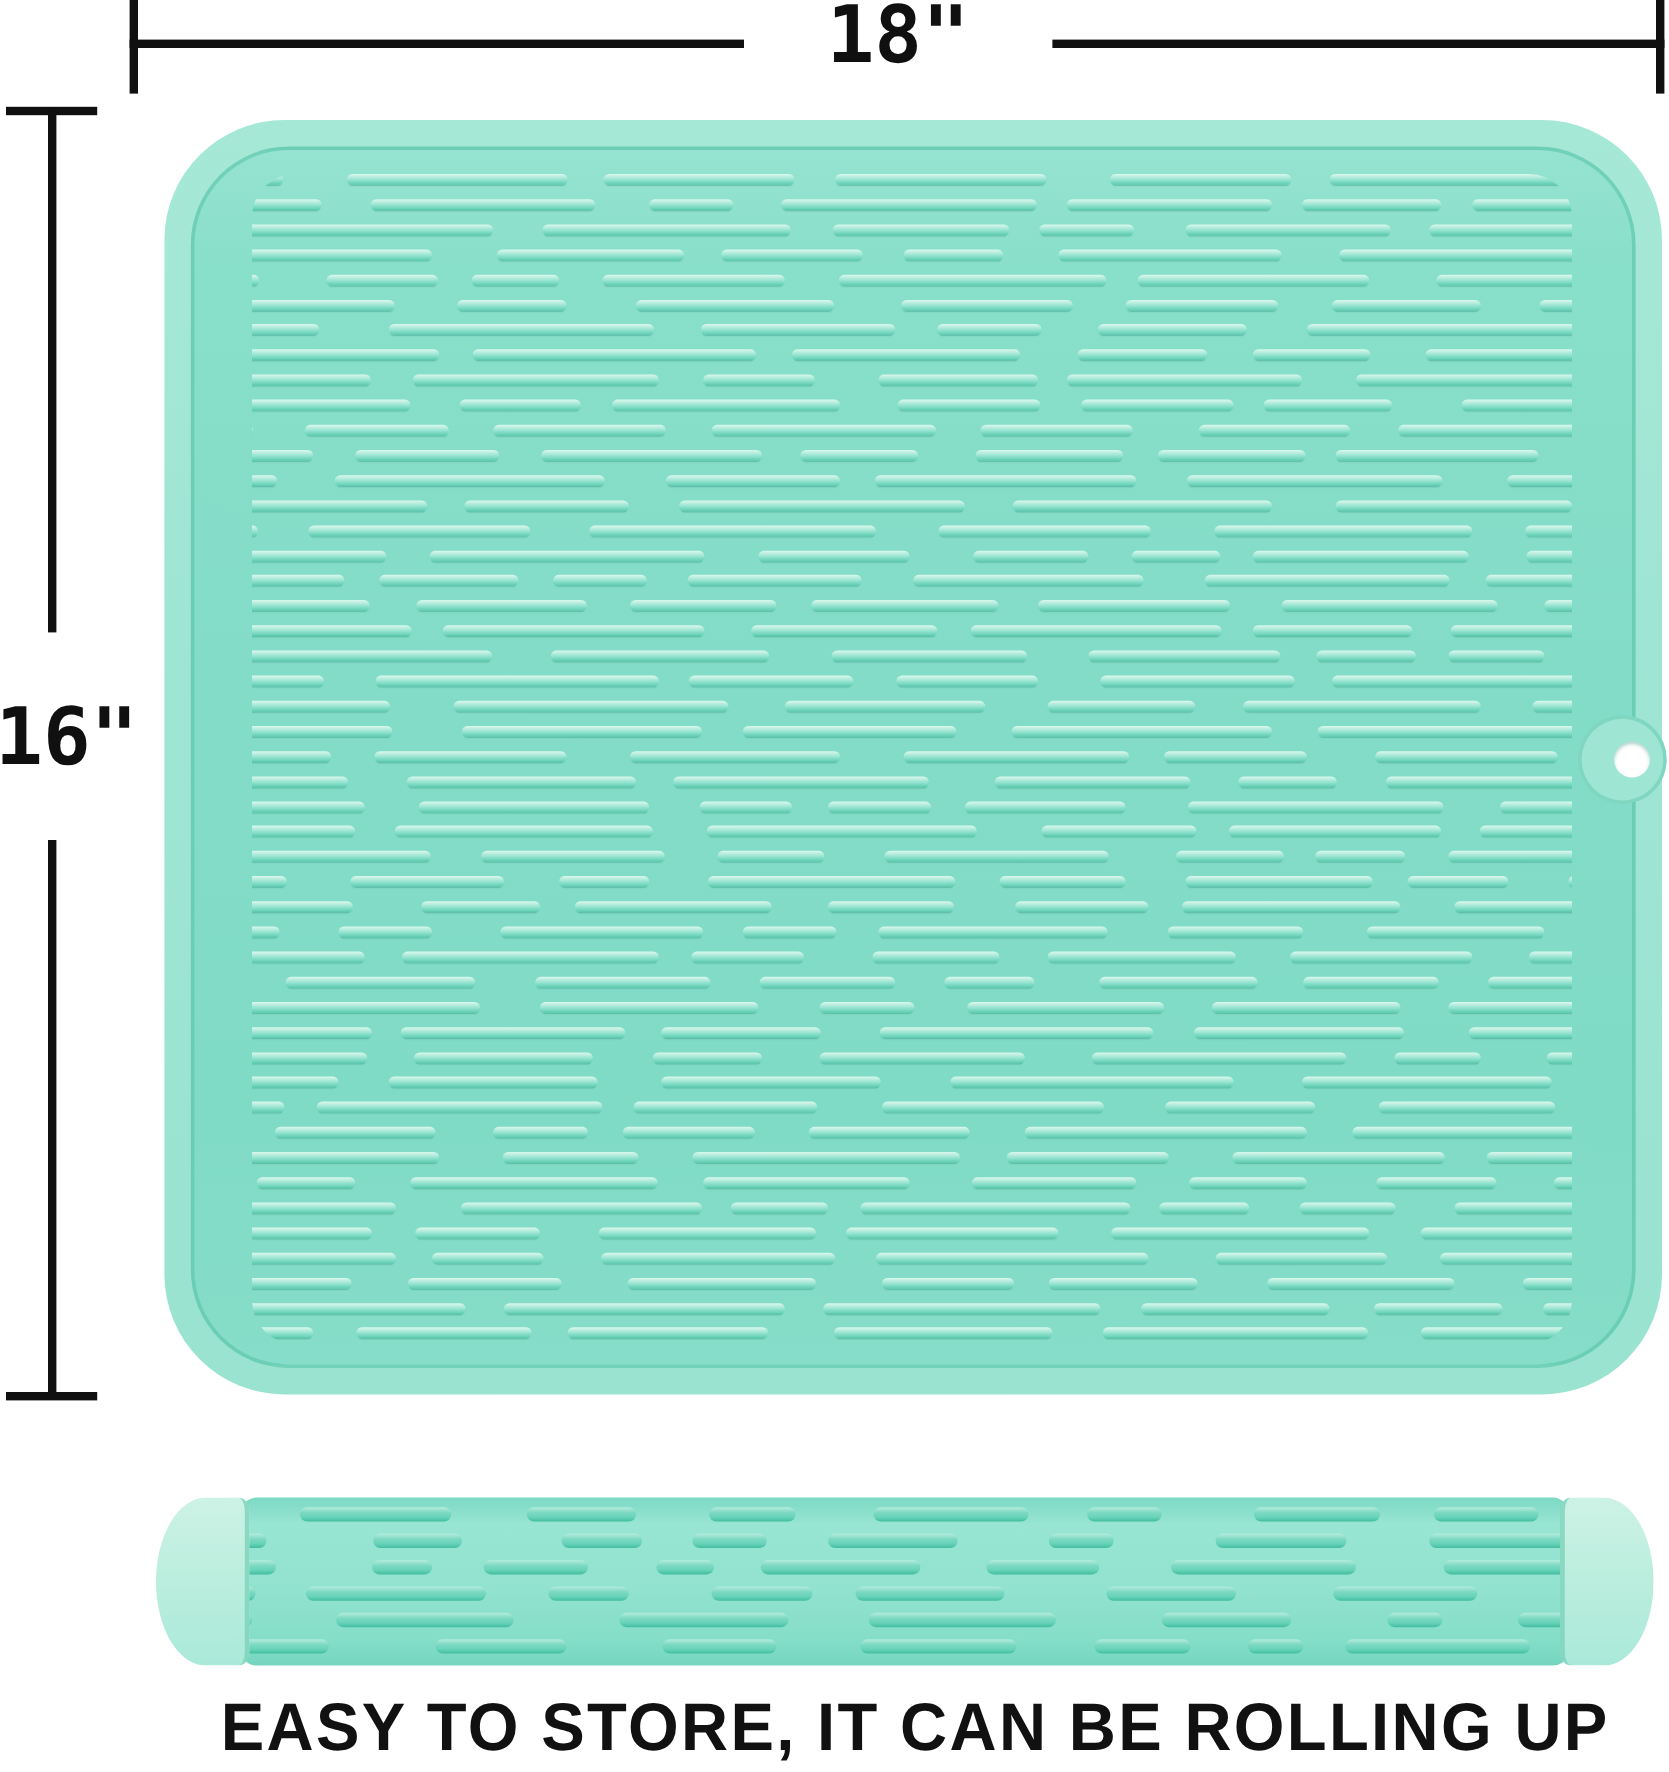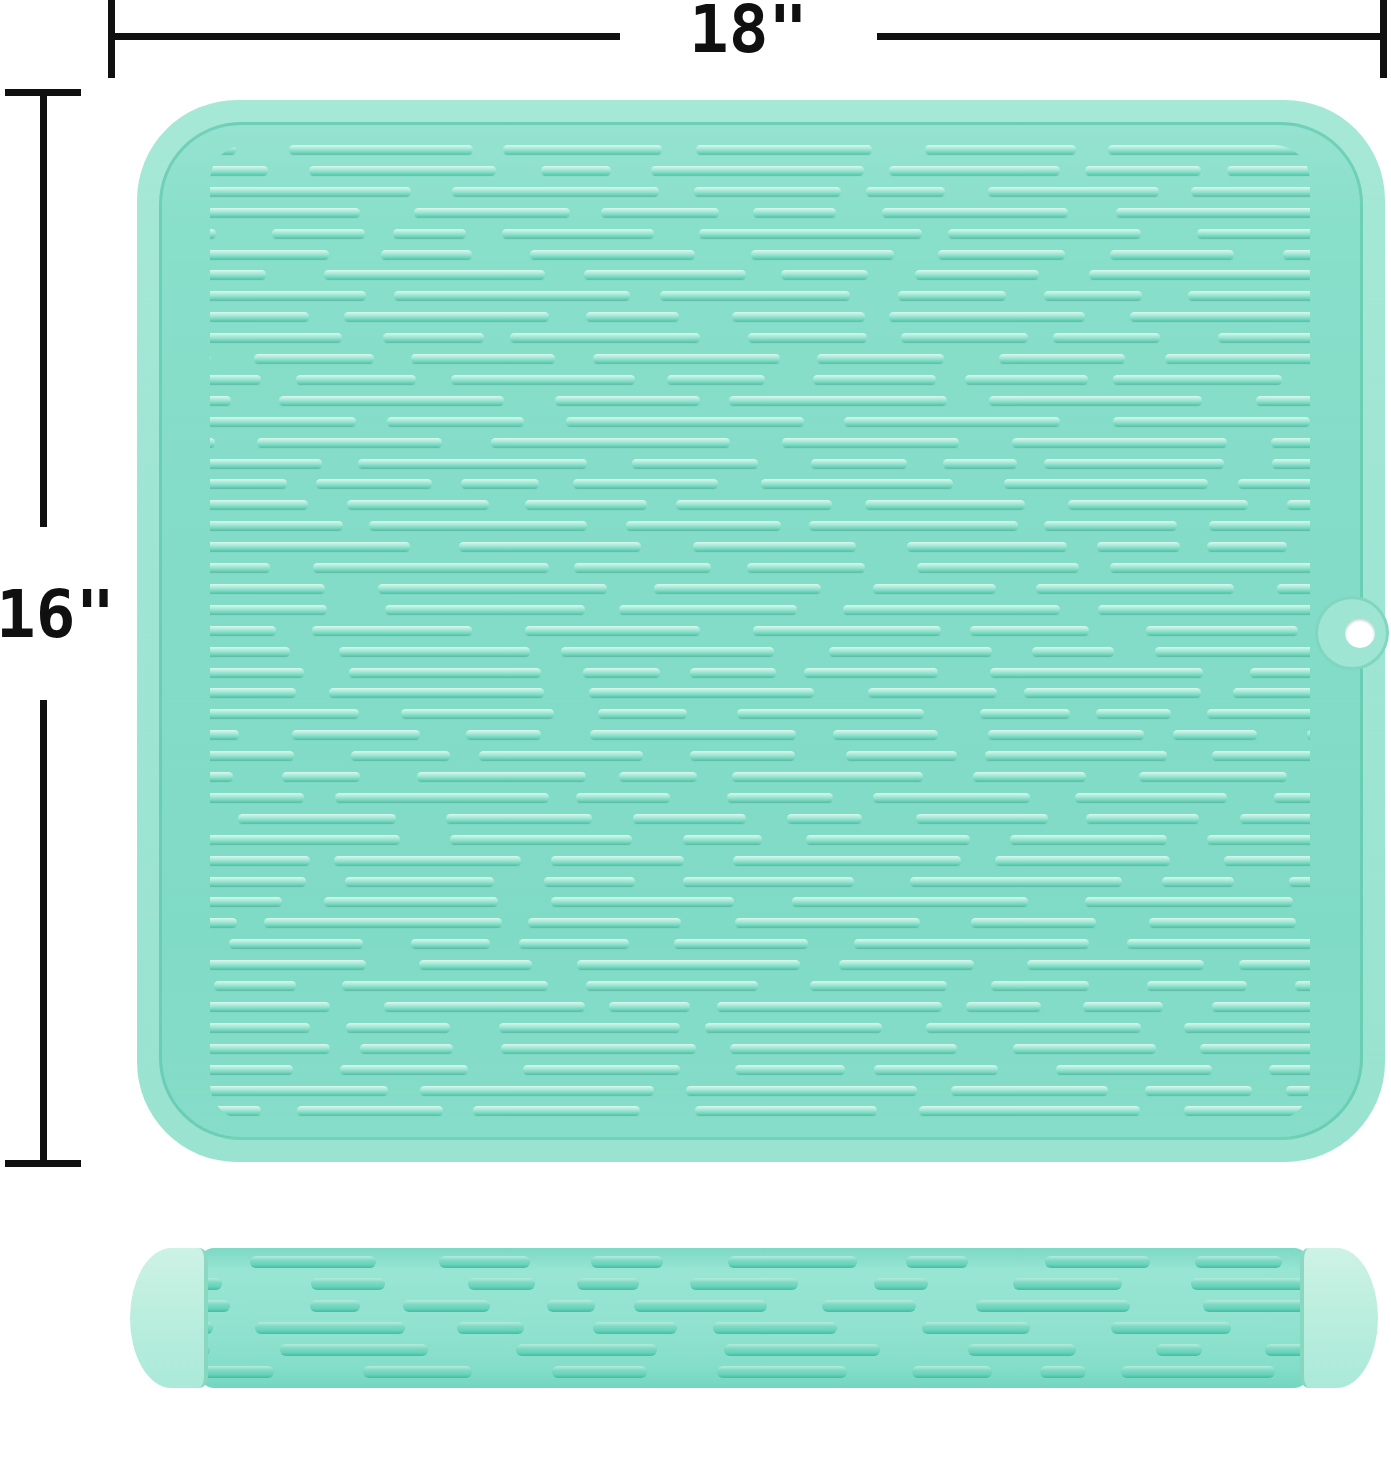--- a/index.html
+++ b/index.html
@@ -456,14 +456,17 @@
         <div class="roll-ridge" style="left: 352.322px; top: 118px; width: 94.4493px;"></div>
         <div class="roll-ridge" style="left: 516.743px; top: 118px; width: 129.934px;"></div>
         <div class="roll-ridge" style="left: 711.572px; top: 118px; width: 80.9241px;"></div>
         <div class="roll-ridge" style="left: 839.759px; top: 118px; width: 46.0712px;"></div>
         <div class="roll-ridge" style="left: 921.178px; top: 118px; width: 153.491px;"></div>
       </div>
     <div class="roll-cap left"></div>
     <div class="roll-cap right"></div>
   </div>
 
+  <div class="caption">
+    <span>EASY TO STORE, IT CAN BE ROLLING UP</span>
+  </div>
 
 </div>
 
 </body></html>

